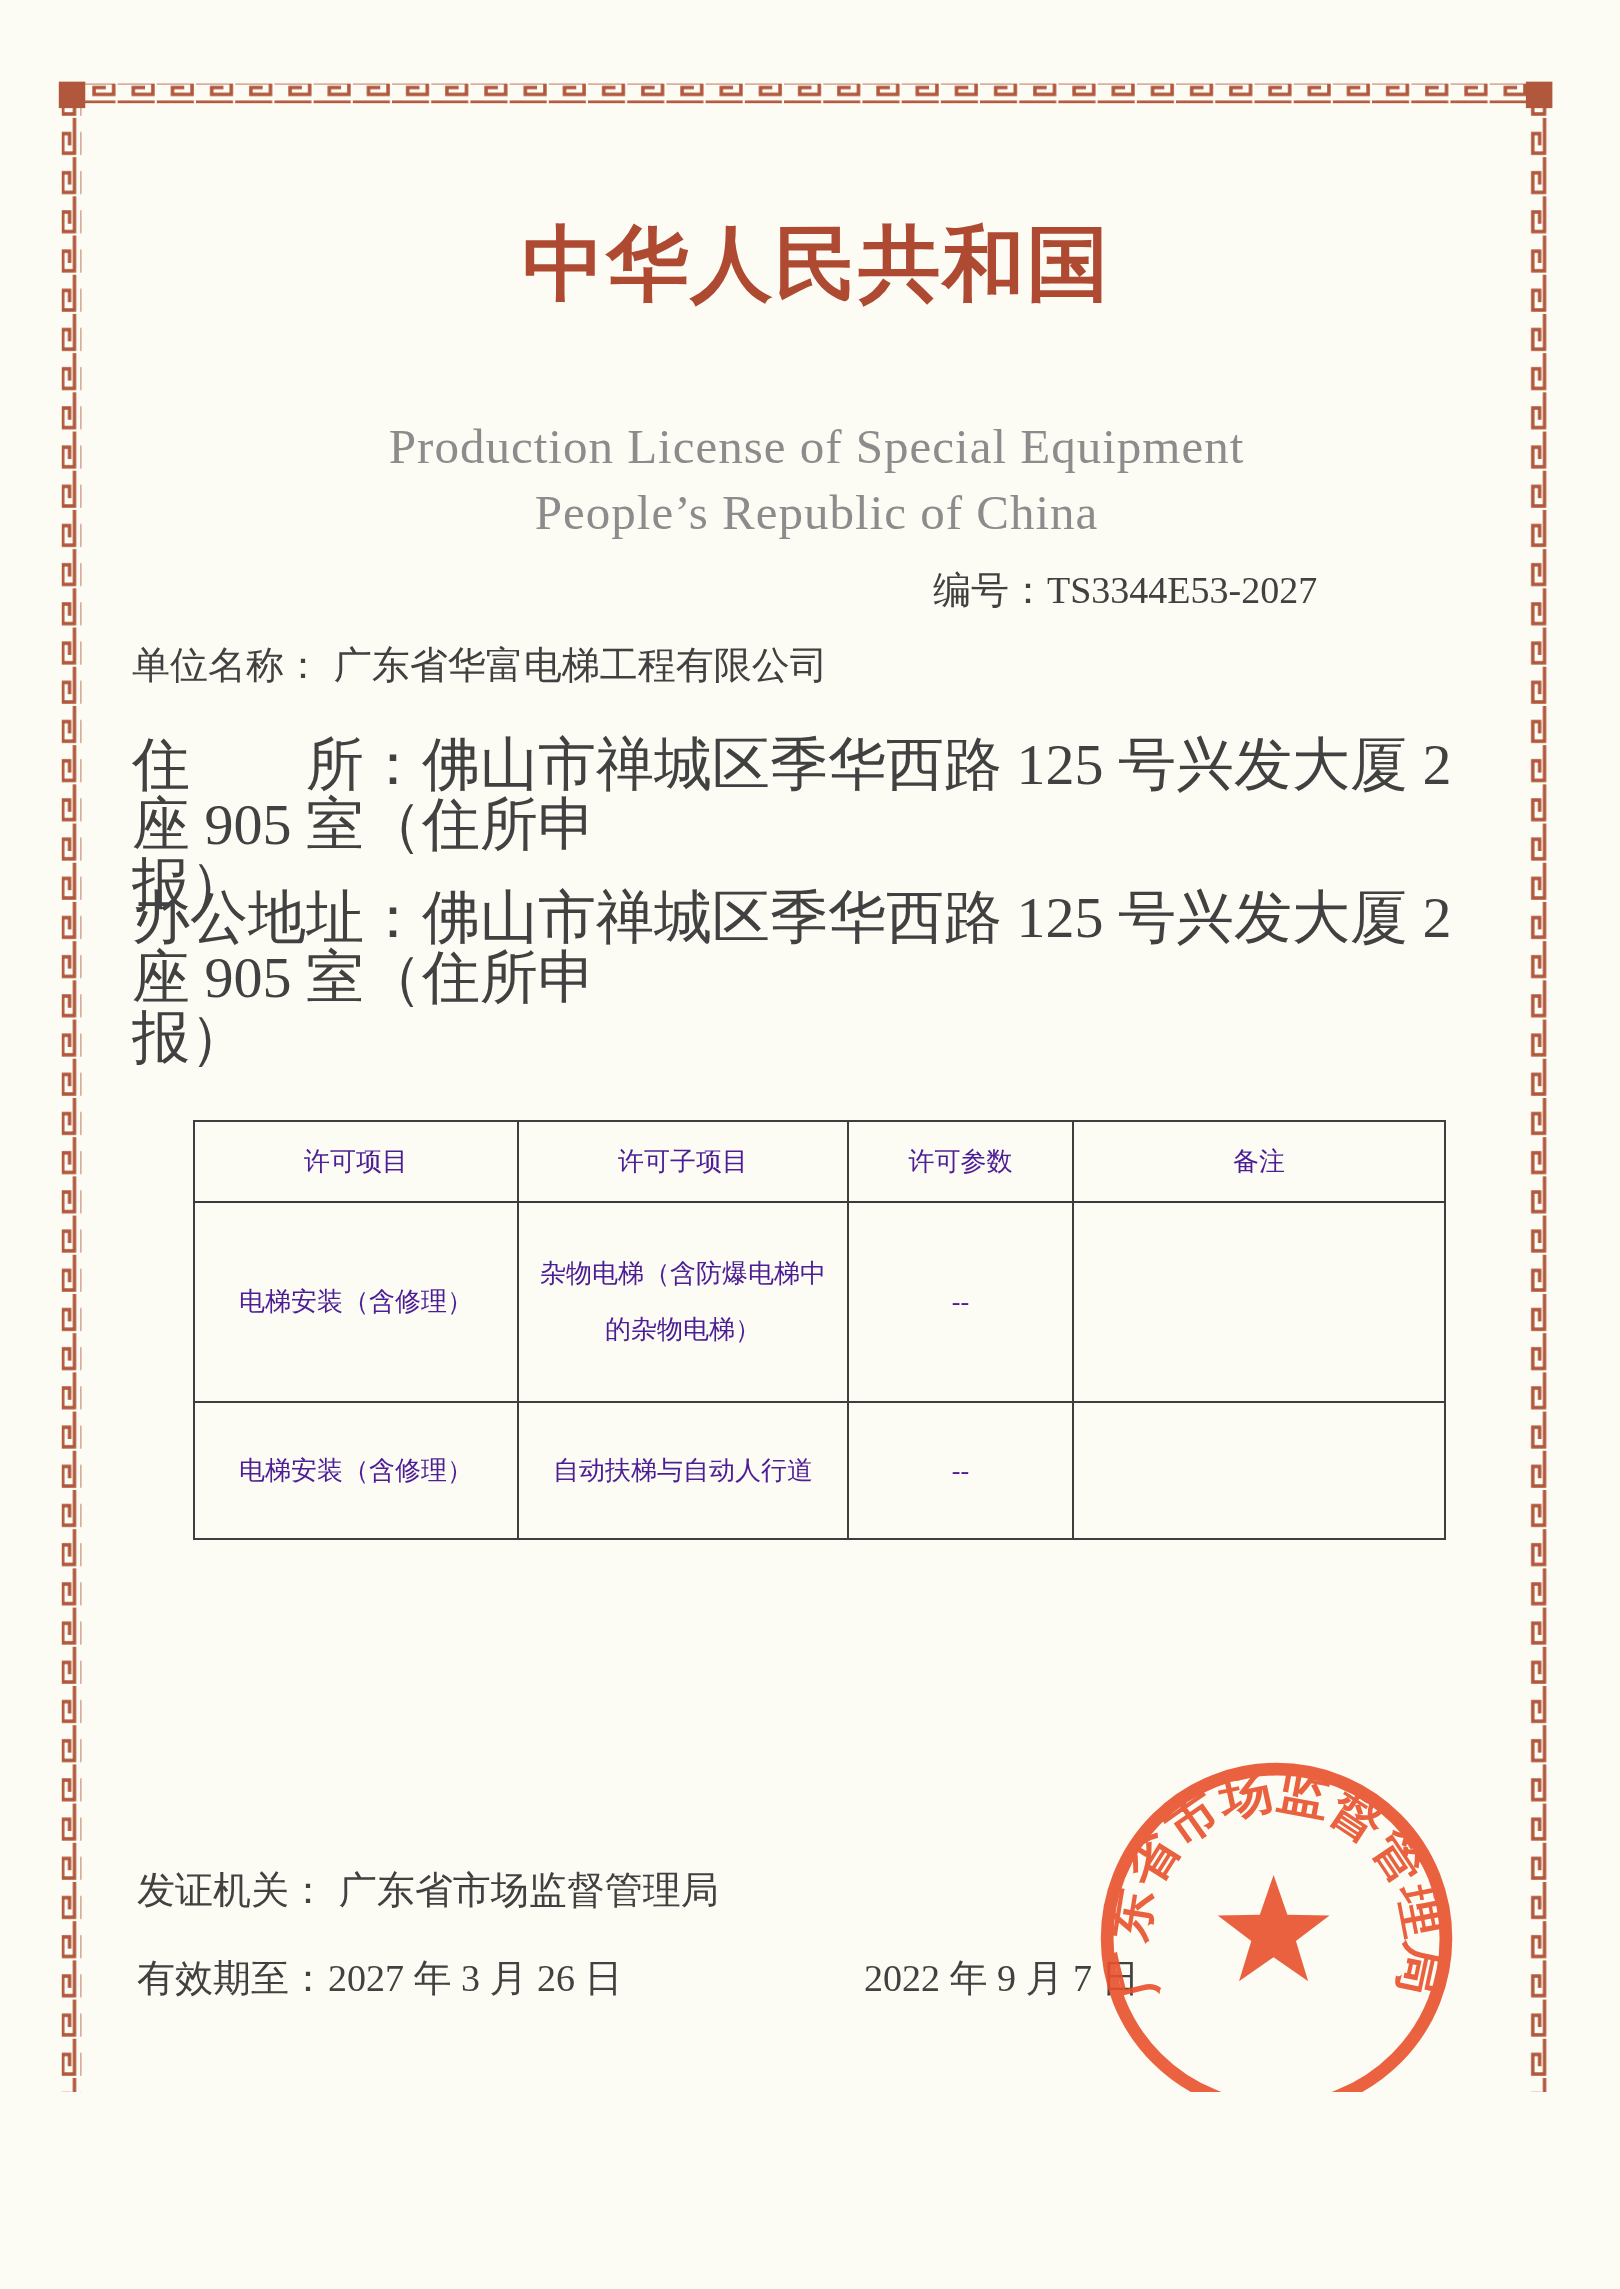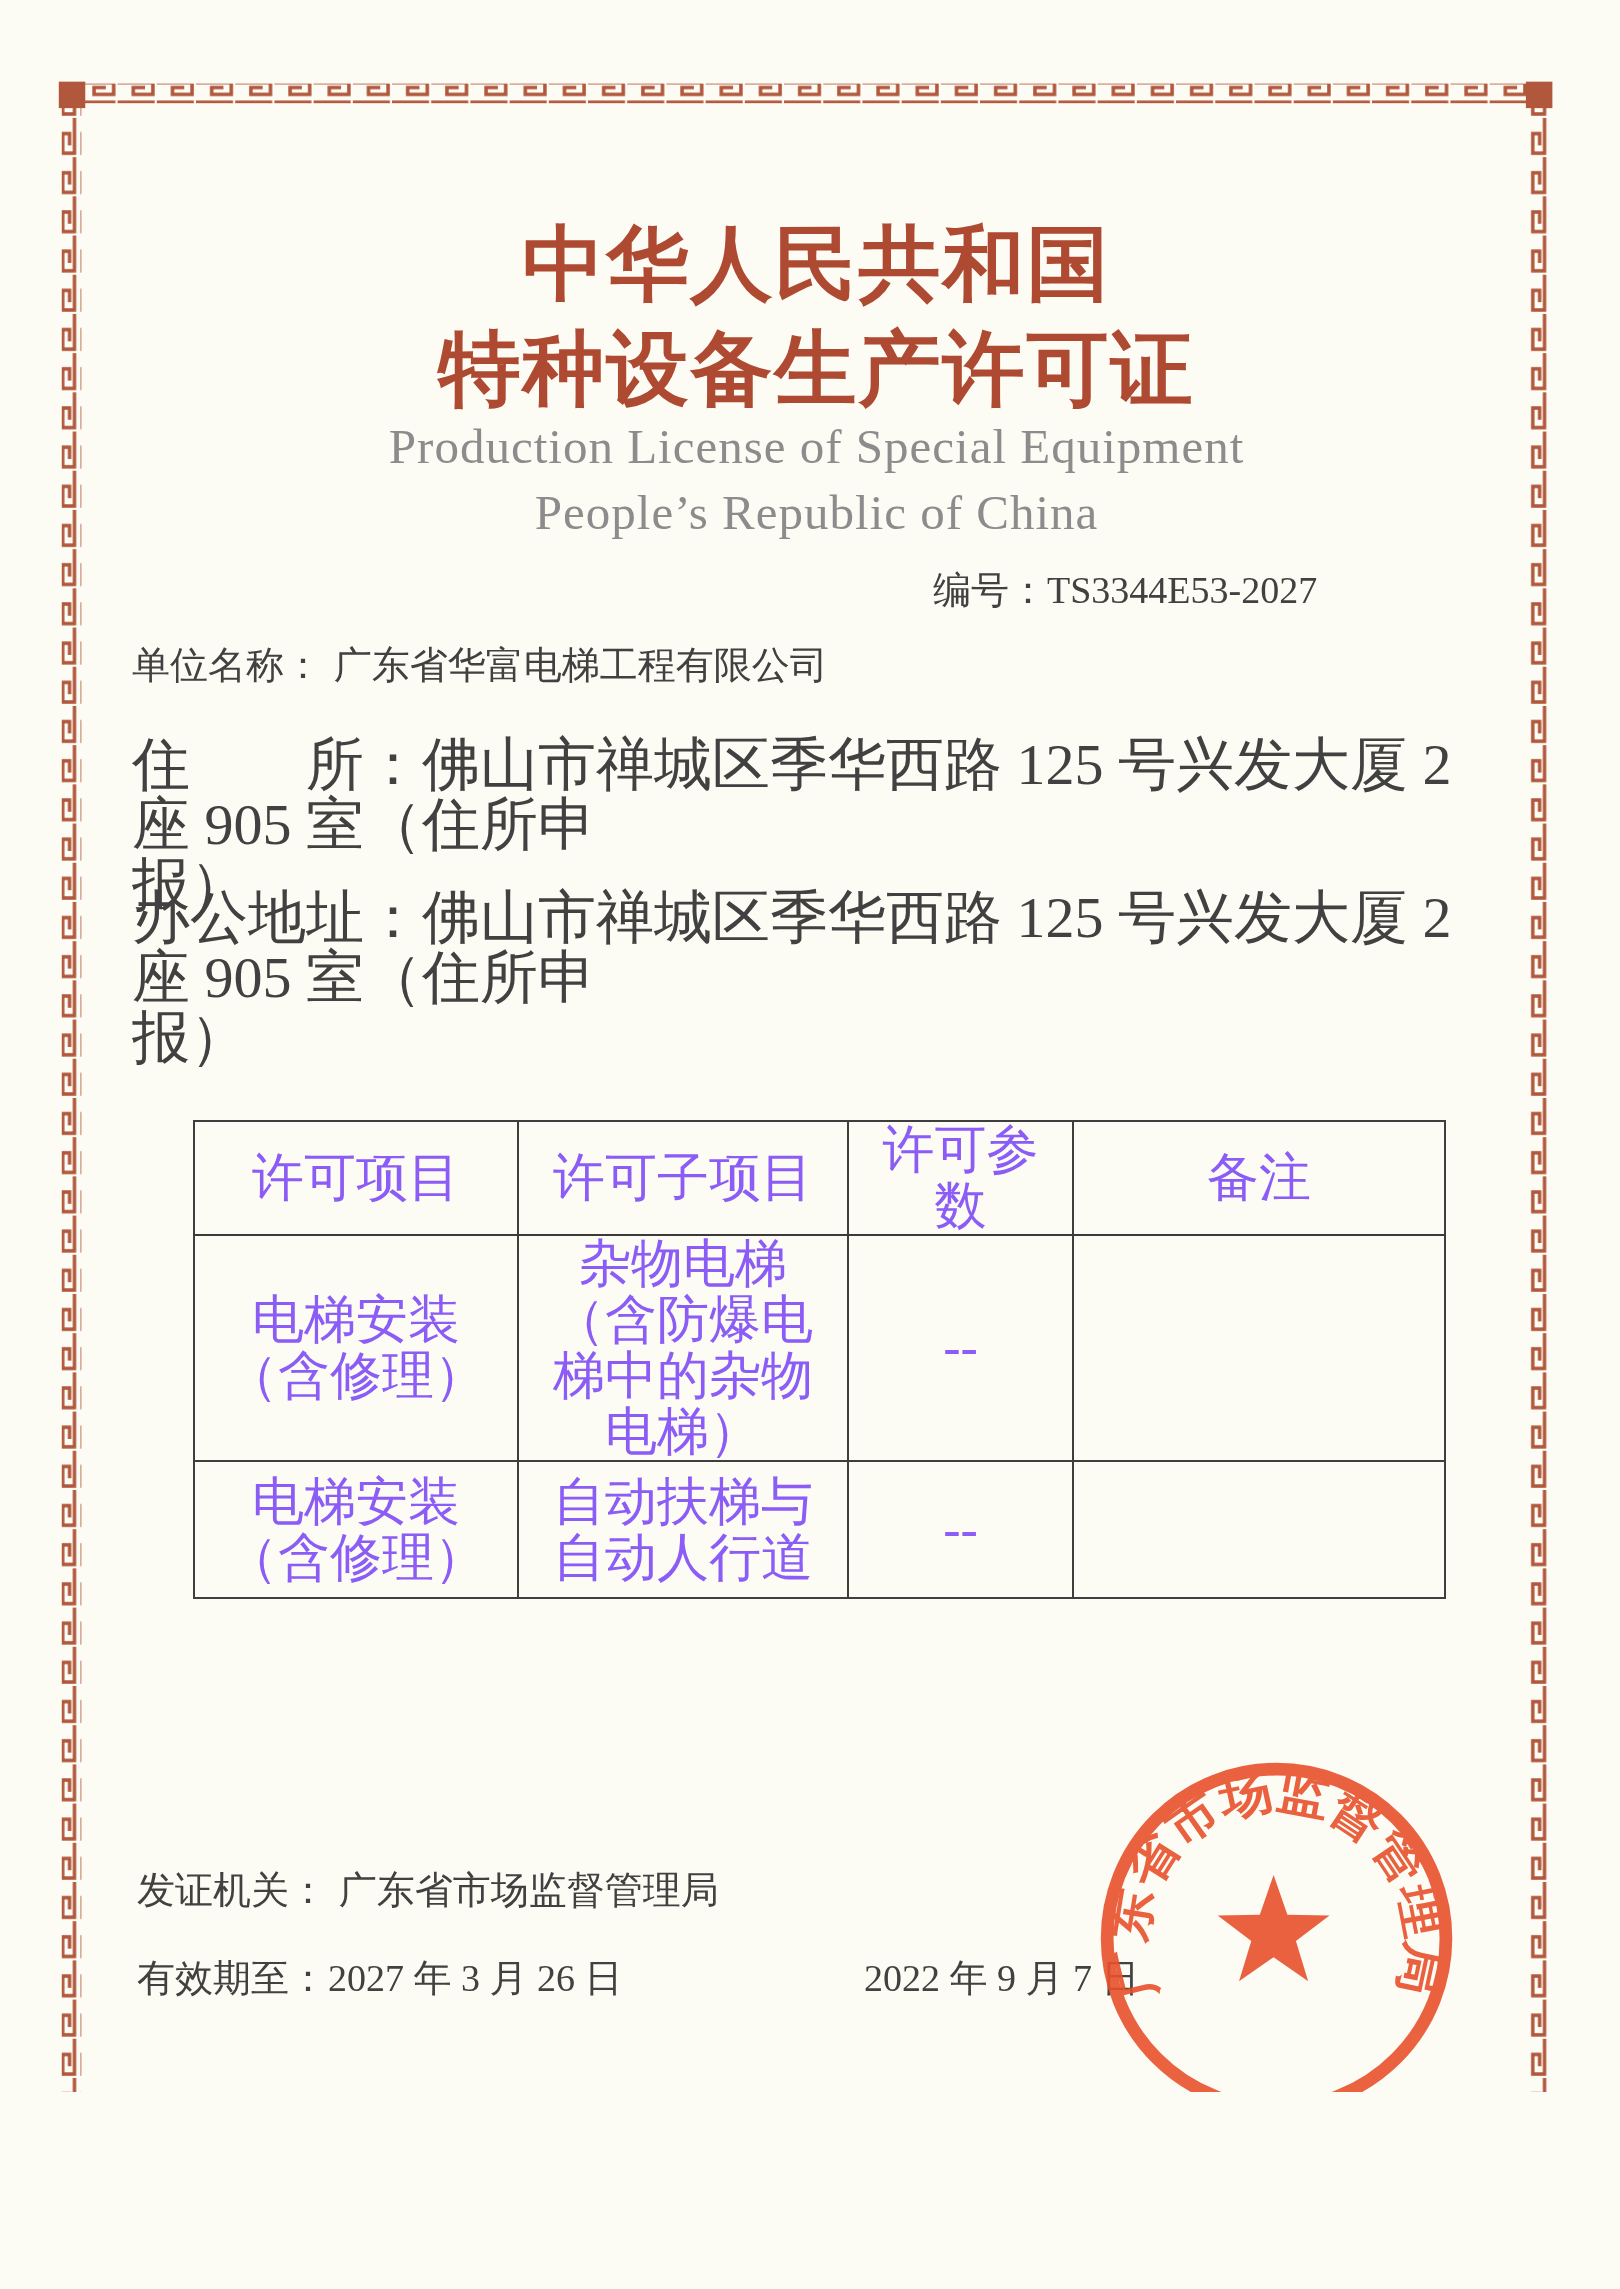--- a/index.html
+++ b/index.html
@@ -10,21 +10,21 @@
     color:#414141;
   }
   .abs { position:absolute; }
   .center-band { left:19.6px; width:1594px; text-align:center; }
   .cn-title { color:#ae4a31; font-weight:bold; font-size:82px; letter-spacing:2px; line-height:1.1; }
   .eng-sub  { color:#8c8c8c; font-size:49px; letter-spacing:1px; line-height:1.1; }
   .body-line { font-size:38px; white-space:nowrap; }
   .wrap-block { font-size:58px; line-height:60px; }
   .license-table {
     border-collapse:collapse; table-layout:fixed;
-    font-size:52px; color:#8b5cf6; text-align:center;
+    font-size:26px; color:#4c1d95; text-align:center;
   }
   .license-table td {
     border:2px solid #3e3e3e; vertical-align:middle;
     padding:0 13.7px; line-height:56px; overflow:hidden;
   }
   .license-table tr.hdr td { border-bottom:2.9px solid #3a3a3a; }
   .license-table { border:2.9px solid #3a3a3a; }
   .stamp-svg { pointer-events:none; }
   .frame-svg { pointer-events:none; }
 </style>
@@ -46,21 +46,20 @@
     <rect x="62" y="2225" width="1520" height="20" fill="url(#fretH)"></rect>
     <rect x="63" y="85" width="20" height="2160" fill="url(#fretV)"></rect>
     <rect x="1561" y="85" width="20" height="2160" fill="url(#fretV)"></rect>
     <rect x="60" y="83" width="27" height="27" fill="#b1573b"></rect>
     <rect x="1557" y="83" width="27" height="27" fill="#b1573b"></rect>
     <rect x="60" y="2218" width="27" height="27" fill="#b1573b"></rect>
     <rect x="1557" y="2218" width="27" height="27" fill="#b1573b"></rect>
   </svg>
 
   <div class="abs center-band cn-title" style="top:220px;">中华人民共和国</div>
-  <div class="abs center-band cn-title" style="top:325px;">特种设备生产许可证</div>
   <div class="abs center-band eng-sub" style="top:486px;">People’s Republic of China</div>
   <div class="abs center-band eng-sub" style="top:420px;">Production License of Special Equipment</div>
 
   <div class="abs body-line" style="left:933px; top:565px;">
     <span>编号：</span><span>TS3344E53-2027</span>
   </div>
 
   <div class="abs body-line" style="left:132px; top:640px;">
     <span>单位名称：</span><span style="margin-left:11.8px;">广东省华富电梯工程有限公司</span>
   </div>

